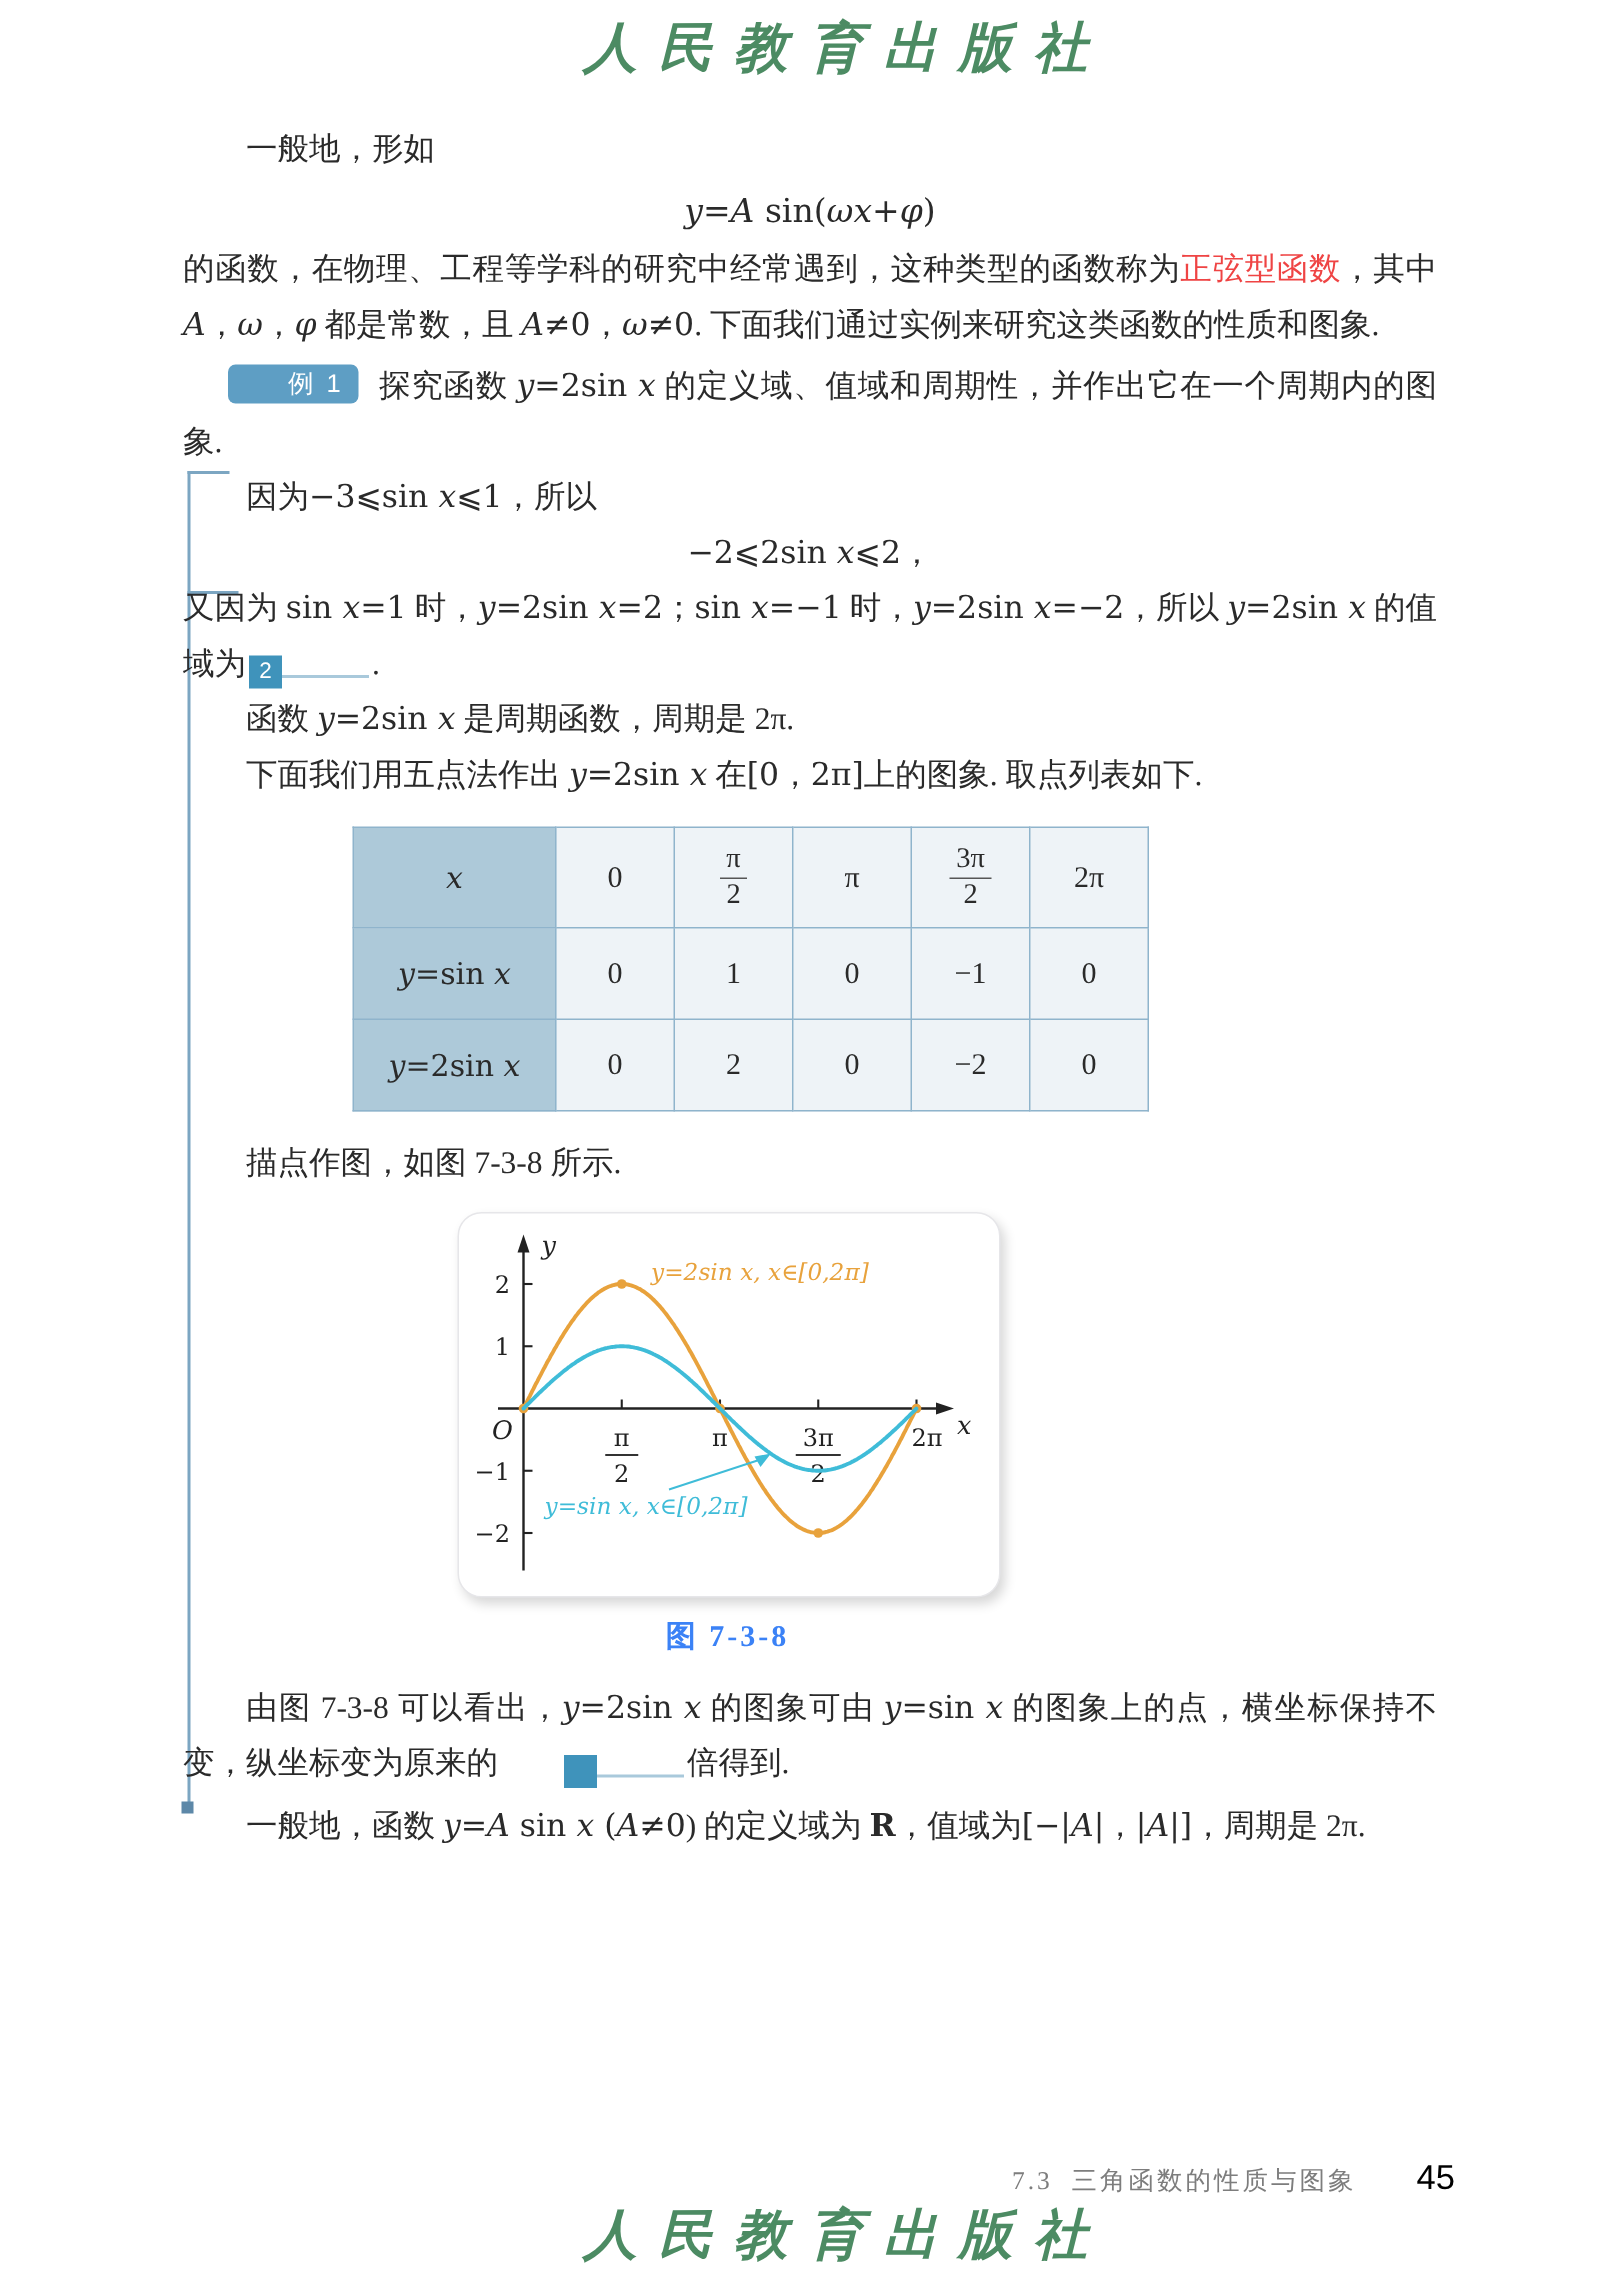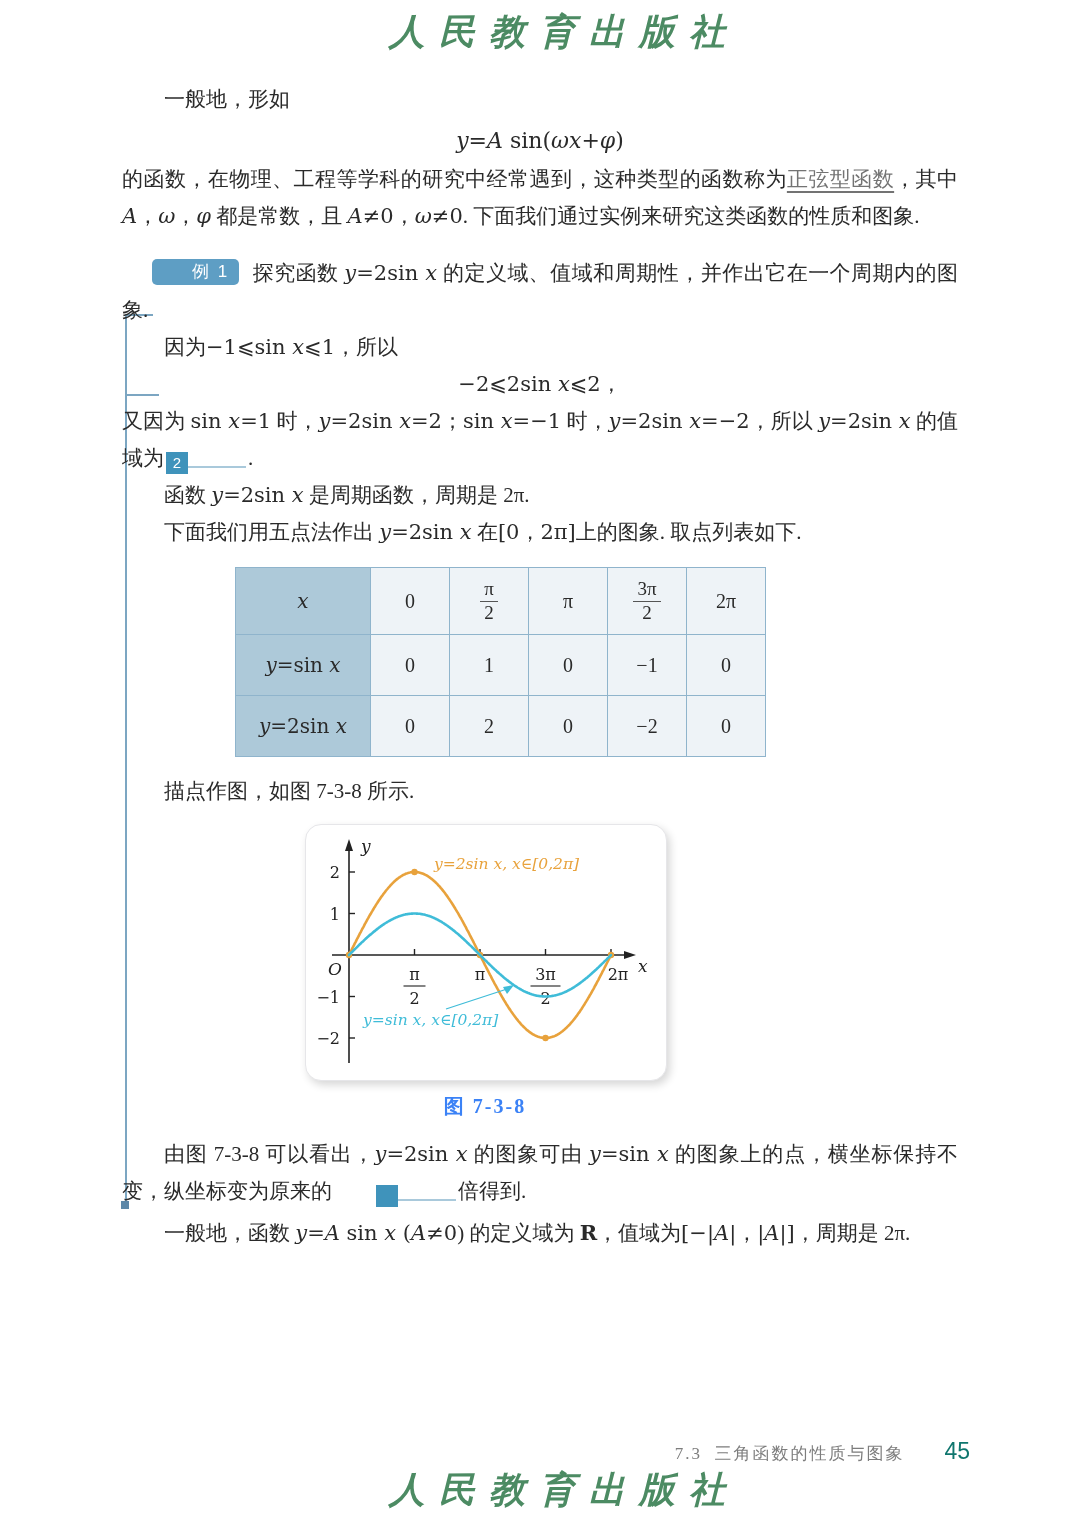--- a/index.html
+++ b/index.html
@@ -10,25 +10,25 @@
         font-size:36px;letter-spacing:14px;padding-left:24px;}
   .logo.top{top:8px;}
   .logo.bottom{top:1466px;}
   .content{position:absolute;left:122px;top:81px;width:836px;}
   p{margin:0;line-height:37px;font-size:21px;text-align:justify;}
   .ind{text-indent:2em;}
   .center{text-align:center;text-indent:0;}
   .m{font-family:"DejaVu Serif",serif;font-style:italic;}
   .r{font-family:"DejaVu Serif",serif;}
   .br{font-family:"DejaVu Serif",serif;font-weight:bold;}
-  .term{color:#737373;text-decoration:underline;text-underline-offset:5px;}
+  .term{color:#ef4444;text-underline-offset:5px;}
   .badge{display:inline-block;background:#5e9ec4;color:#fff;border-radius:5px;
          padding:0 10px;font-size:17px;line-height:26px;letter-spacing:2px;
          margin-right:13px;vertical-align:3px;font-family:"Liberation Sans",sans-serif;}
-  .ex-para{text-indent:30px;margin-top:20px;}
+  .ex-para{text-indent:30px;margin-top:4px;}
   .sol-para{text-indent:36px;margin-top:6px;}
   .blank{display:inline-block;white-space:nowrap;margin:0 2px;}
   .blank .bnum{display:inline-block;width:22px;height:22px;background:#3f93bb;color:#fff;
         text-align:center;line-height:22px;font-size:15px;vertical-align:-3px;
         font-family:"Liberation Sans",sans-serif;}
   .blank .bline{display:inline-block;width:58px;border-bottom:2px solid #a9c9db;
         vertical-align:-3px;}
   table.values{border-collapse:collapse;margin:16px 0 6px 113px;}
   table.values td,table.values th{border:1.5px solid #8fb4cc;text-align:center;
         font-size:20px;font-weight:normal;}
@@ -50,21 +50,21 @@
   .axis{stroke:#222;stroke-width:1.6;}
   .axishead{fill:#222;}
   .ann{stroke:#3fbcd8;stroke-width:1.3;}
   .sv-var{font-family:"DejaVu Serif",serif;font-style:italic;font-size:17px;fill:#222;}
   .rail-v,.rail-h{position:absolute;background:#7ca6c2;}
   .rail-v{left:125px;top:314px;width:2px;height:892px;}
   .rail-h{height:2px;}
   .rail-dot{position:absolute;left:121px;top:1201px;width:8px;height:8px;background:#5d88a8;}
   .footer{position:absolute;top:1438px;right:110px;display:flex;align-items:baseline;gap:40px;}
   .footer .sec{color:#7d7d7d;font-size:17px;letter-spacing:2px;}
-  .footer .num{color:#0f766e;font-size:23px;font-family:"Liberation Sans",sans-serif;}
+  .footer .num{color:#000000;font-size:23px;font-family:"Liberation Sans",sans-serif;}
 </style>
 </head>
 <body>
 
 <div class="page">
 
   <div class="logo top">人民教育出版社</div>
 
   <div class="rail-v"></div>
   <div class="rail-h" style="left:125px;top:314px;width:28px;"></div>
@@ -75,21 +75,21 @@
 
     <p class="ind">一般地，形如</p>
 
     <p class="center" style="margin-top:2px;height:41px;line-height:41px;font-size:22px;"><span class="m">y</span><span class="r">=</span><span class="m">A</span><span class="r"> sin(</span><span class="m">ωx</span><span class="r">+</span><span class="m">φ</span><span class="r">)</span></p>
 
     <p><span>的函数，在物理、工程等学科的研究中经常遇到，这种类型的函数称为</span><span class="term">正弦型函数</span><span>，其中 </span><span class="m">A</span><span>，</span><span class="m">ω</span><span>，</span><span class="m">φ</span><span> 都是常数，且 </span><span class="m">A</span><span class="r">≠0</span><span>，</span><span class="m">ω</span><span class="r">≠0</span><span>. 下面我们通过实例来研究这类函数的性质和图象.</span></p>
 
     <p class="ex-para"><span class="badge">例 1</span><span><span>探究函数 </span><span class="m">y</span><span class="r">=2sin </span><span class="m">x</span><span> 的定义域、值域和周期性，并作出它在一个周期内的图象.</span></span></p>
 
 
-    <p class="ind"><span>因为</span><span class="r">−1⩽sin </span><span class="m">x</span><span class="r">⩽1</span><span>，所以</span></p>
+    <p class="ind"><span>因为</span><span class="r">−3⩽sin </span><span class="m">x</span><span class="r">⩽1</span><span>，所以</span></p>
 
     <p class="center"><span class="r">−2⩽2sin </span><span class="m">x</span><span class="r">⩽2</span><span>，</span></p>
 
     <p><span><span>又因为 </span><span class="r">sin </span><span class="m">x</span><span class="r">=1</span><span> 时，</span><span class="m">y</span><span class="r">=2sin </span><span class="m">x</span><span class="r">=2</span><span>；</span><span class="r">sin </span><span class="m">x</span><span class="r">=−1</span><span> 时，</span><span class="m">y</span><span class="r">=2sin </span><span class="m">x</span><span class="r">=−2</span><span>，所以 </span><span class="m">y</span><span class="r">=2sin </span><span class="m">x</span><span> 的值域为</span></span><span class="blank"><span class="bnum">2</span><span class="bline"></span></span><span>.</span></p>
 
     <p class="ind"><span>函数 </span><span class="m">y</span><span class="r">=2sin </span><span class="m">x</span><span> 是周期函数，周期是 2π.</span></p>
 
     <p class="ind"><span>下面我们用五点法作出 </span><span class="m">y</span><span class="r">=2sin </span><span class="m">x</span><span> 在</span><span class="r">[0，2π]</span><span>上的图象. 取点列表如下.</span></p>
 
     <table class="values">

